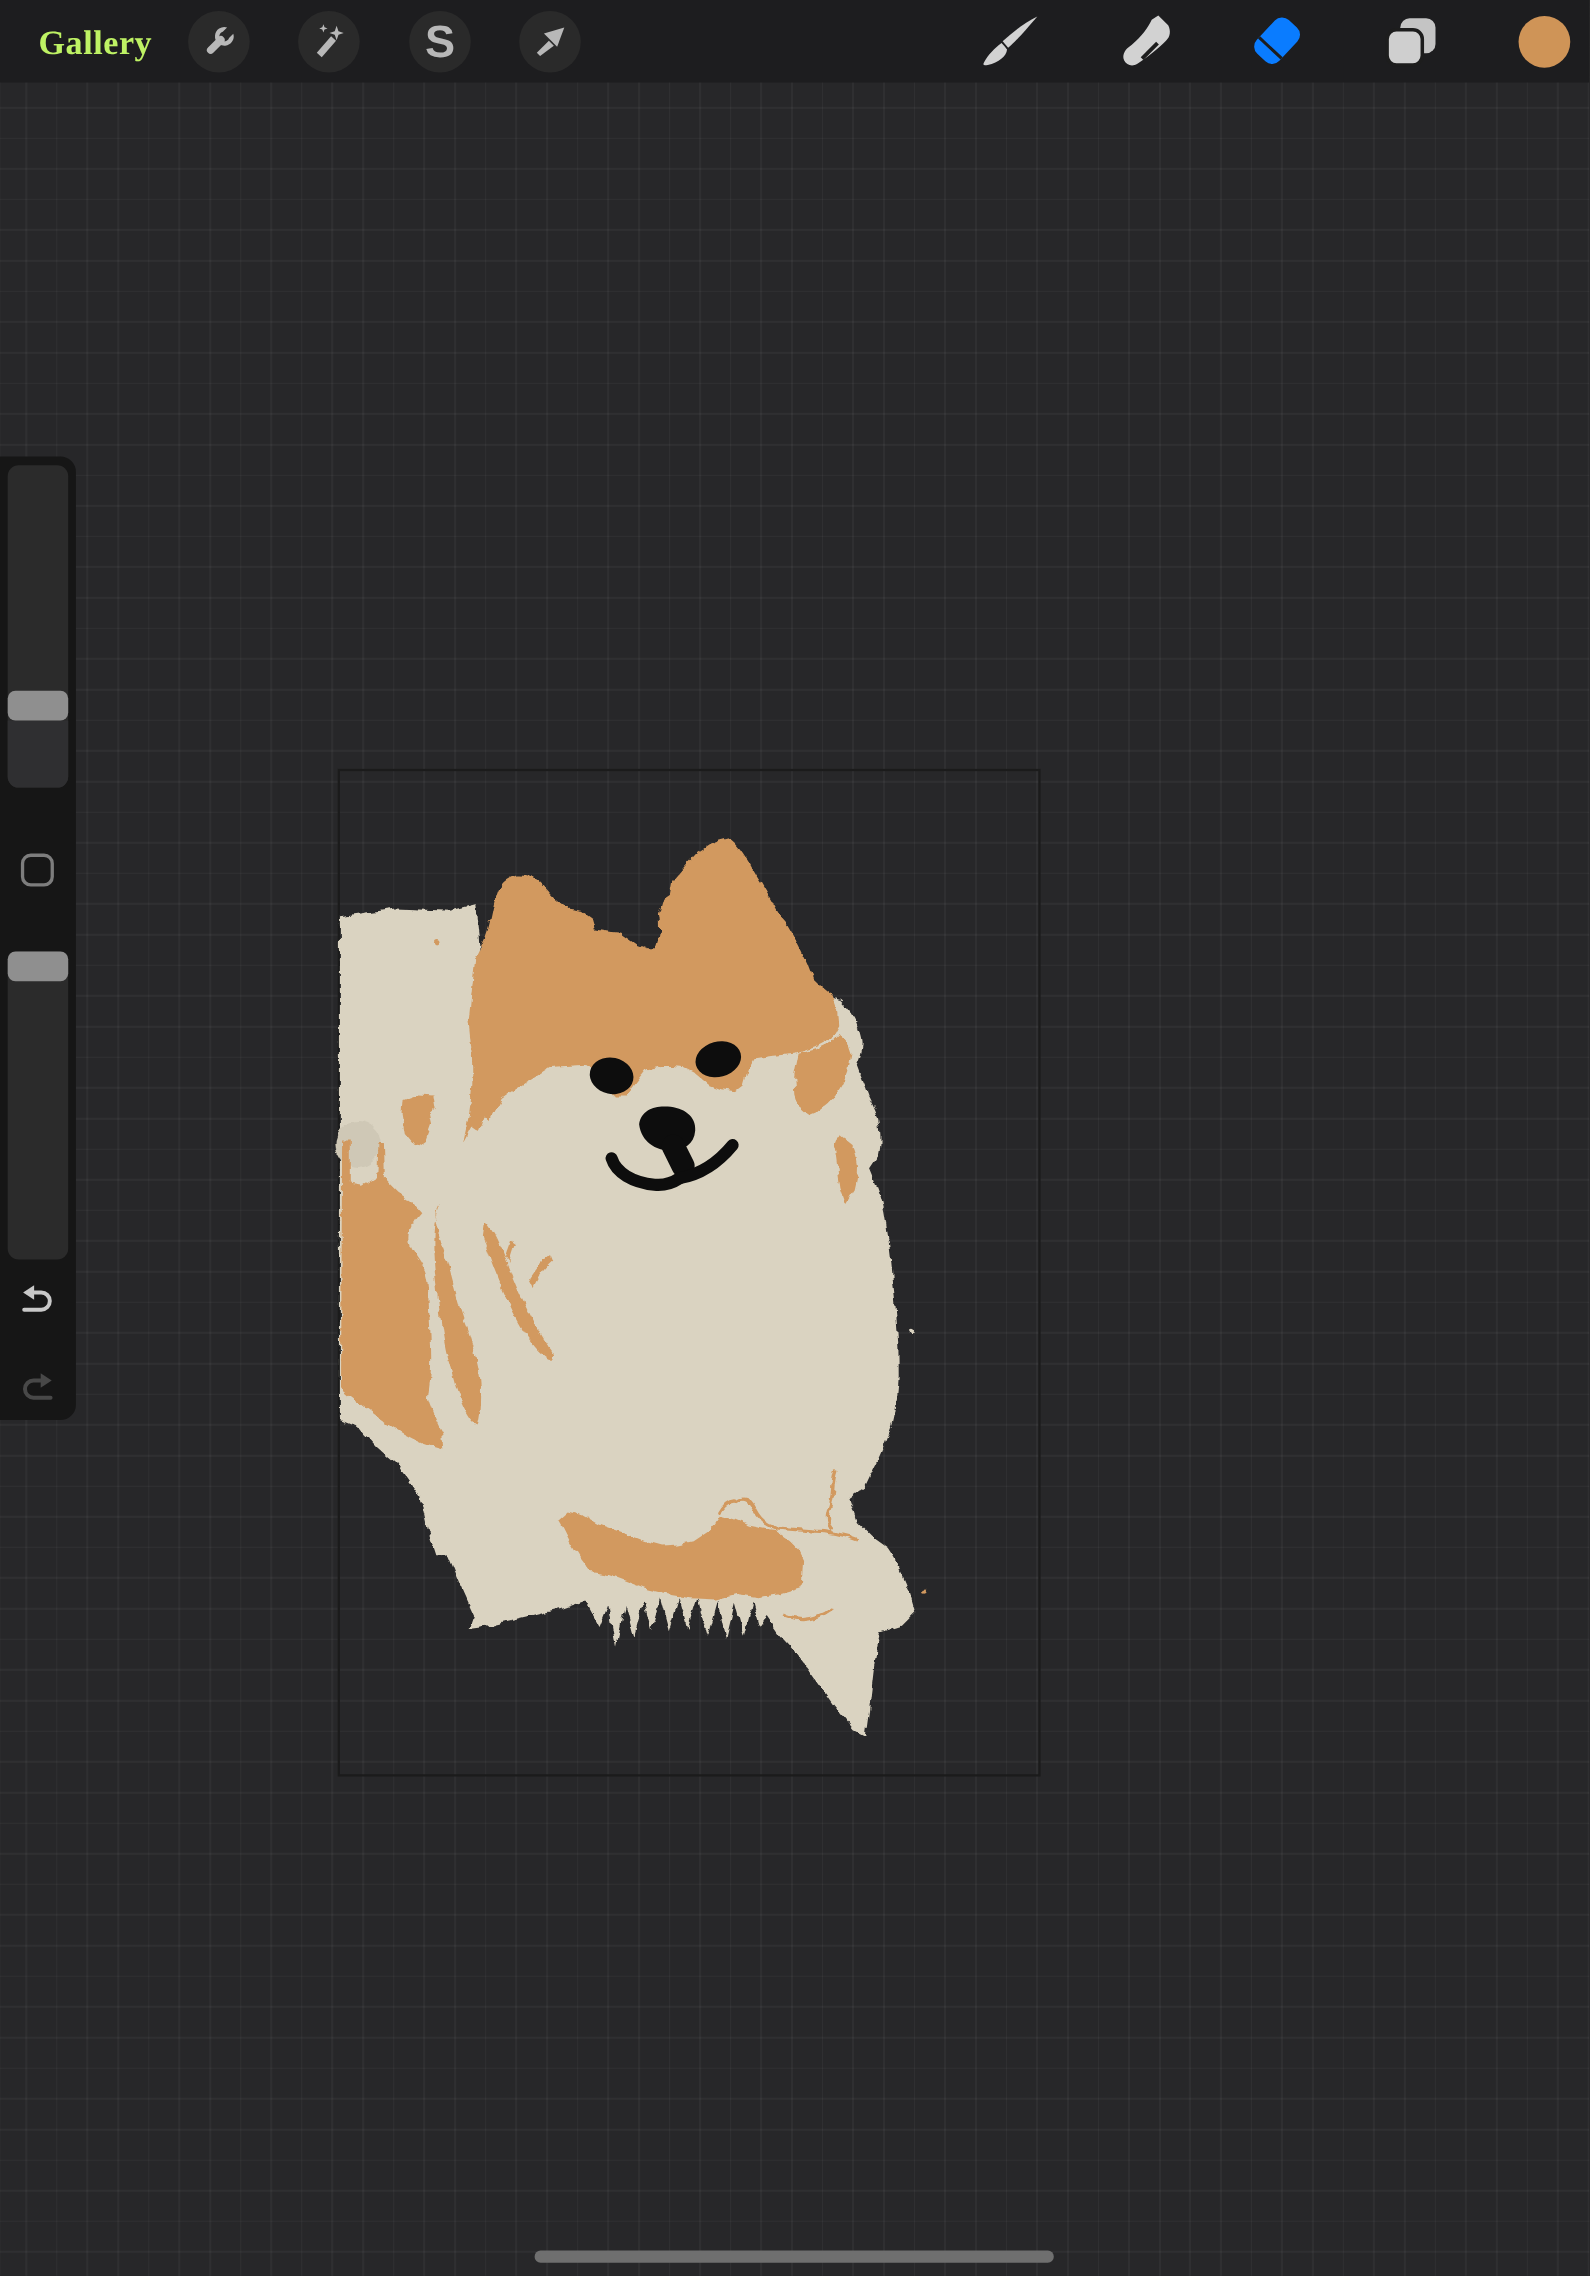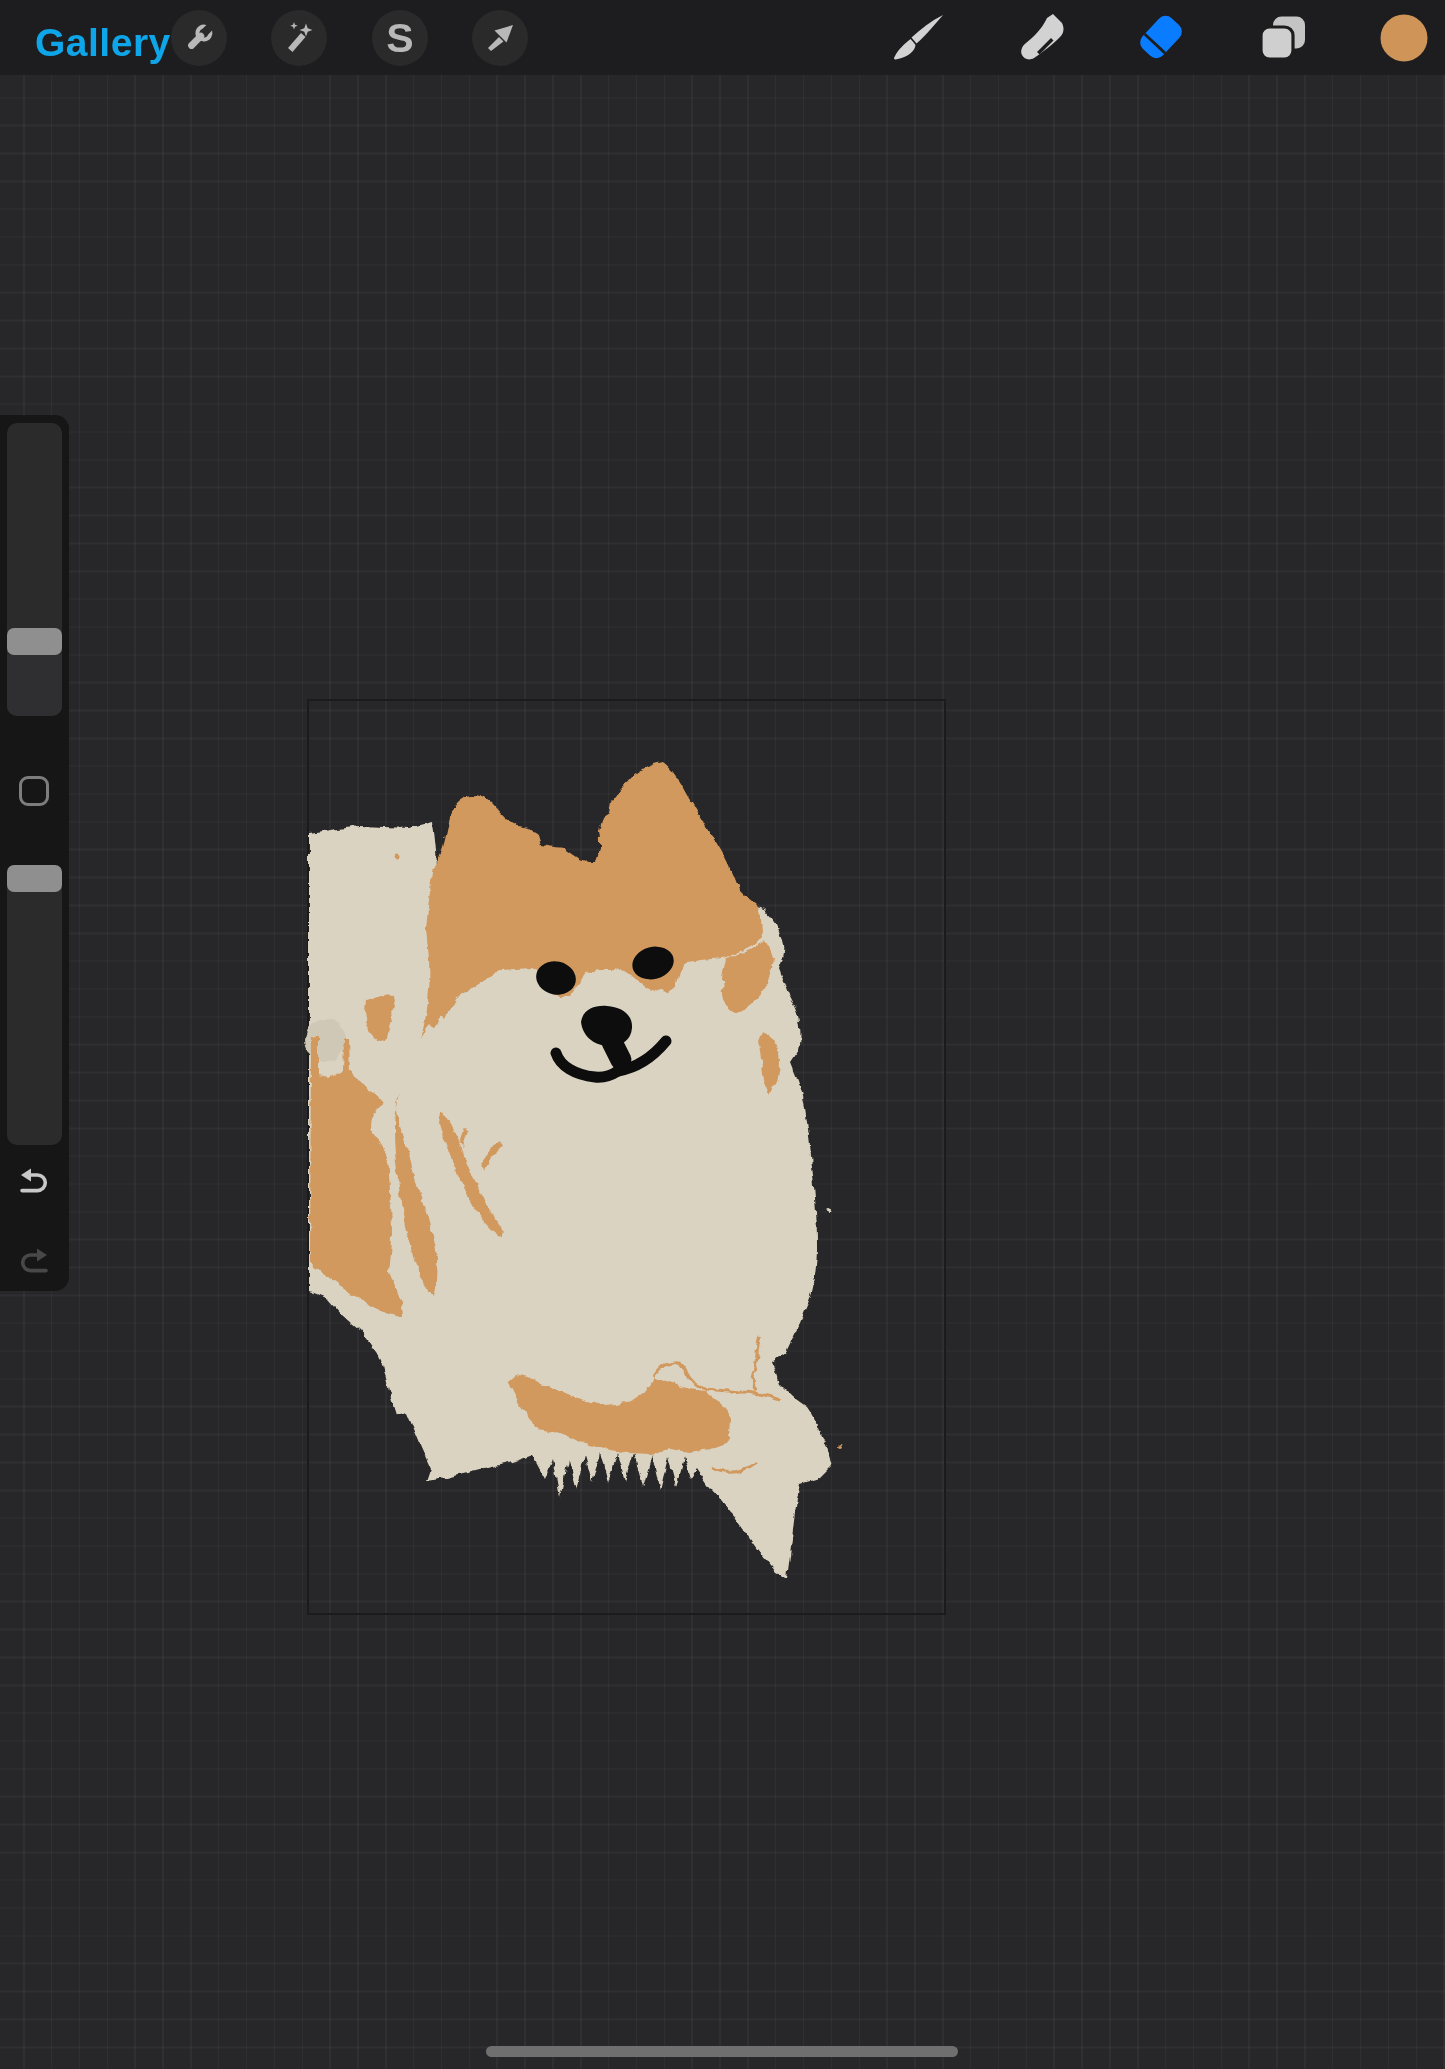--- a/index.html
+++ b/index.html
@@ -6,21 +6,21 @@
   body{width:1445px;height:2069px;position:relative;overflow:hidden;
        background-color:#272729;font-family:"Liberation Sans",sans-serif;}
   #gridbg{position:absolute;left:0;top:0;width:1445px;height:2069px;
     background-image:
       repeating-linear-gradient(90deg, rgba(255,255,255,0.04) 0 1.5px, transparent 1.5px 27.85px),
       repeating-linear-gradient(180deg, rgba(255,255,255,0.04) 0 1.5px, transparent 1.5px 27.85px);
     background-position:23px 13.5px;}
   #artboard{position:absolute;left:307px;top:699px;width:639px;height:916px;
     border:2px solid #1b1b1b;box-sizing:border-box;}
   #topbar{position:absolute;left:0;top:0;width:1445px;height:75px;background:#1d1d1f;}
-  #gallery{position:absolute;left:35px;top:21px;font-size:39px;font-weight:bold;color:#0ea5e9;letter-spacing:0.5px;}
+  #gallery{position:absolute;left:35px;top:21px;font-size:31px;font-weight:bold;color:#bef264;letter-spacing:0.5px;font-family:Liberation Serif, serif;}
   .cbtn{position:absolute;top:10px;width:56px;height:56px;border-radius:50%;background:#2a2a2a;}
   #leftpanel{position:absolute;left:0;top:415px;width:69px;height:876px;background:#161616;
     border-radius:0 14px 14px 0;}
   .track{position:absolute;left:7px;width:55px;background:#2b2b2b;border-radius:10px;}
   .thumb{position:absolute;left:7px;width:55px;height:27px;background:#8f8f8f;border-radius:7px;}
   #sqbtn{position:absolute;left:19px;top:361px;width:30px;height:30px;border:3px solid #7d7d7d;border-radius:9px;box-sizing:border-box;}
   #homebar{position:absolute;left:486px;top:2046px;width:472px;height:11px;border-radius:6px;background:#6f6f6f;}
 </style>
 </head>
 <body>

